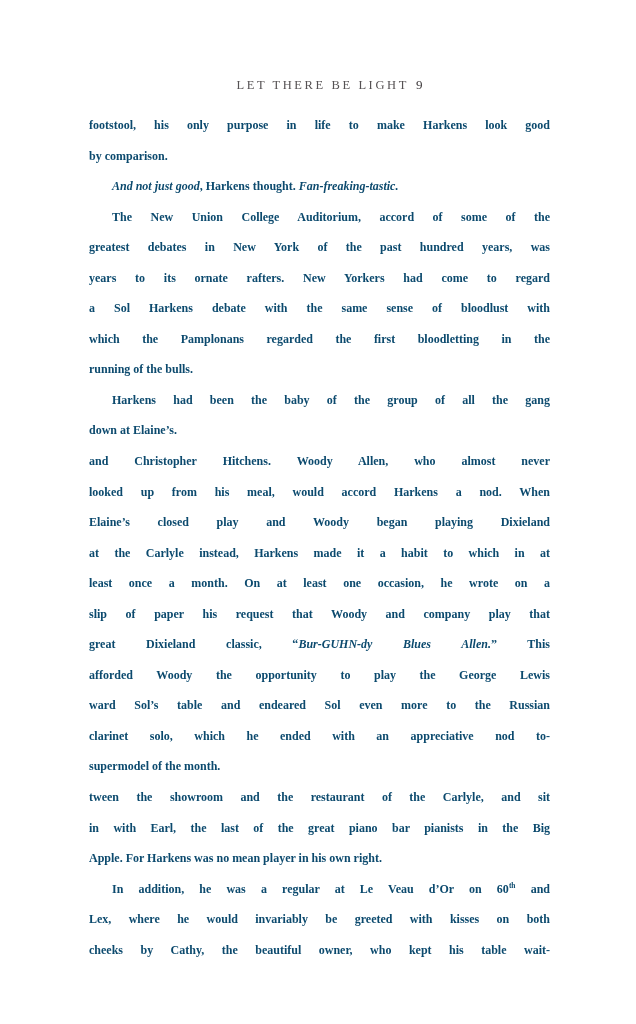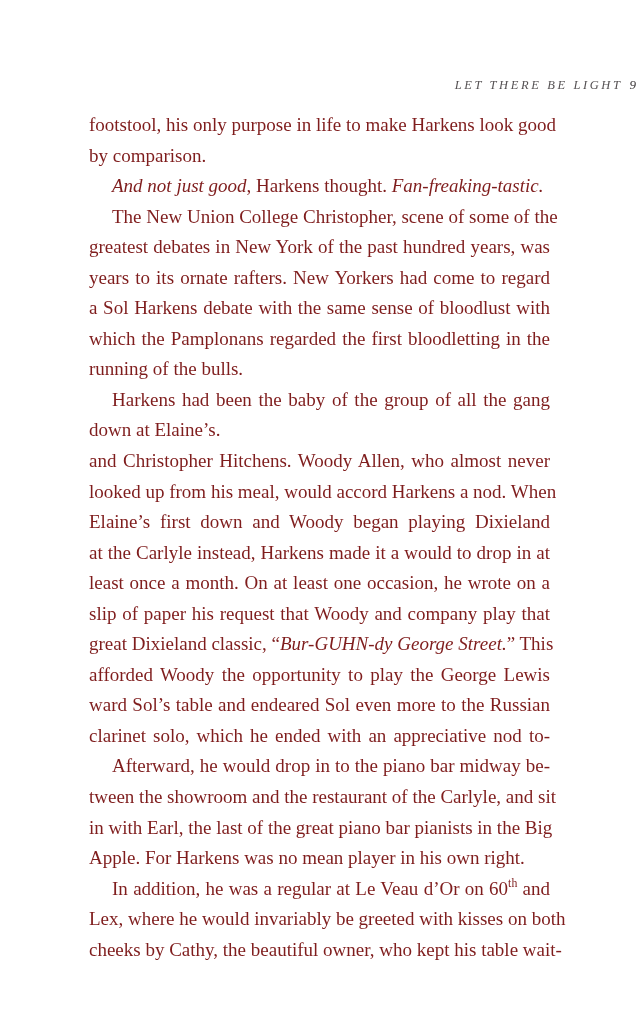--- a/index.html
+++ b/index.html
@@ -21,52 +21,52 @@
     inset: 0;
     background: #ffffff;
   }
 
   
   .running-head {
     position: absolute;
     top: 62px;
     left: 0;
     right: 0;
-    text-align: right;
+    text-align: center;
     font-size: 12.5px;
     letter-spacing: 2.6px;
     color: #555153;
     white-space: pre;
-    font-style: italic;
   }
   .running-head .folio {
     letter-spacing: 0;
     margin-left: 7px;
     font-size: 13px;
     color: #3b3739;
   }
 
   
   .textblock {
     position: absolute;
     left: 89px;
     top: 110px;
     width: 461px;
   }
 
   
   .ln {
-    font-size: 19px;
+    font-size: 12px;
     line-height: 30.55px;
     height: 30.55px;
-    color: #7f1d1d;
+    color: #0c4a6e;
     white-space: nowrap;
     text-align: justify;
     text-align-last: justify;
     overflow: visible;
+    font-weight: bold;
   }
   
   .ln.flush {
     text-align: center;
     text-align-last: left;
   }
   
   .ln.indent {
     text-indent: 23px;
   }
@@ -89,39 +89,39 @@
 <div class="page">
 
   <div class="running-head">
     <span>LET THERE BE LIGHT</span><span class="folio">9</span>
   </div>
 
   <div class="textblock">
       <div class="ln">footstool, his only purpose in life to make Harkens look good</div>
       <div class="ln flush">by comparison.</div>
       <div class="ln flush indent"><i>And not just good</i>, Harkens thought. <i>Fan-freaking-tastic.</i></div>
-      <div class="ln indent">The New Union College Christopher, scene of some of the</div>
+      <div class="ln indent">The New Union College Auditorium, accord of some of the</div>
       <div class="ln">greatest debates in New York of the past hundred years, was</div>
       <div class="ln">years to its ornate rafters. New Yorkers had come to regard</div>
       <div class="ln">a Sol Harkens debate with the same sense of bloodlust with</div>
       <div class="ln">which the Pamplonans regarded the first bloodletting in the</div>
       <div class="ln flush">running of the bulls.</div>
       <div class="ln indent">Harkens had been the baby of the group of all the gang</div>
       <div class="ln flush">down at Elaine’s.</div>
       <div class="ln">and Christopher Hitchens. Woody Allen, who almost never</div>
       <div class="ln">looked up from his meal, would accord Harkens a nod. When</div>
-      <div class="ln">Elaine’s first down and Woody began playing Dixieland</div>
-      <div class="ln">at the Carlyle instead, Harkens made it a would to drop in at</div>
+      <div class="ln">Elaine’s closed play and Woody began playing Dixieland</div>
+      <div class="ln">at the Carlyle instead, Harkens made it a habit to which in at</div>
       <div class="ln">least once a month. On at least one occasion, he wrote on a</div>
       <div class="ln">slip of paper his request that Woody and company play that</div>
-      <div class="ln">great Dixieland classic, “<i>Bur-GUHN-dy George Street.</i>” This</div>
+      <div class="ln">great Dixieland classic, “<i>Bur-GUHN-dy Blues Allen.</i>” This</div>
       <div class="ln">afforded Woody the opportunity to play the George Lewis</div>
       <div class="ln">ward Sol’s table and endeared Sol even more to the Russian</div>
       <div class="ln">clarinet solo, which he ended with an appreciative nod to-</div>
-      <div class="ln indent">Afterward, he would drop in to the piano bar midway be-</div>
+      <div class="ln flush">supermodel of the month.</div>
       <div class="ln">tween the showroom and the restaurant of the Carlyle, and sit</div>
       <div class="ln">in with Earl, the last of the great piano bar pianists in the Big</div>
       <div class="ln flush">Apple. For Harkens was no mean player in his own right.</div>
       <div class="ln indent">In addition, he was a regular at Le Veau d’Or on 60<sup>th</sup> and</div>
       <div class="ln">Lex, where he would invariably be greeted with kisses on both</div>
       <div class="ln">cheeks by Cathy, the beautiful owner, who kept his table wait-</div>
     </div>
 
 </div>
 

